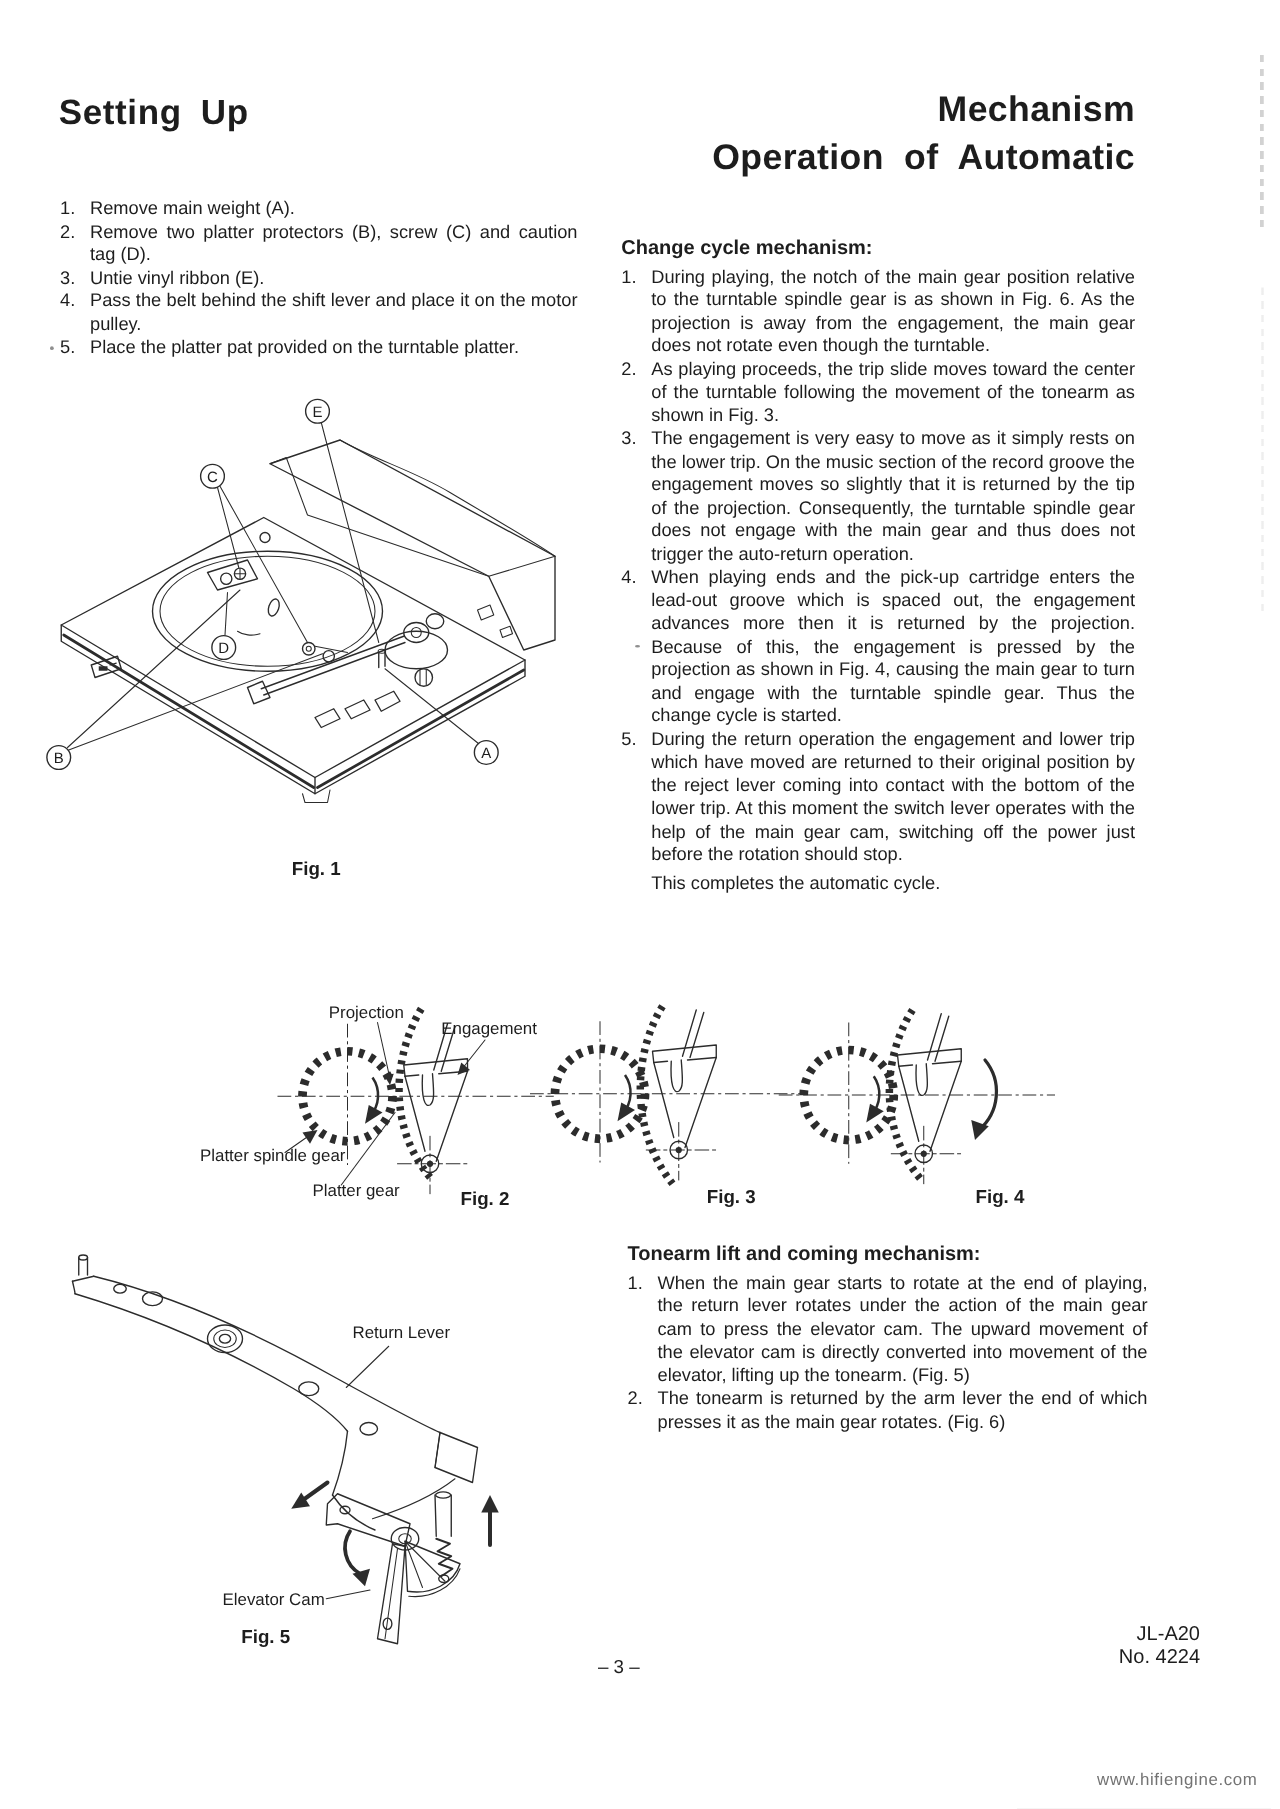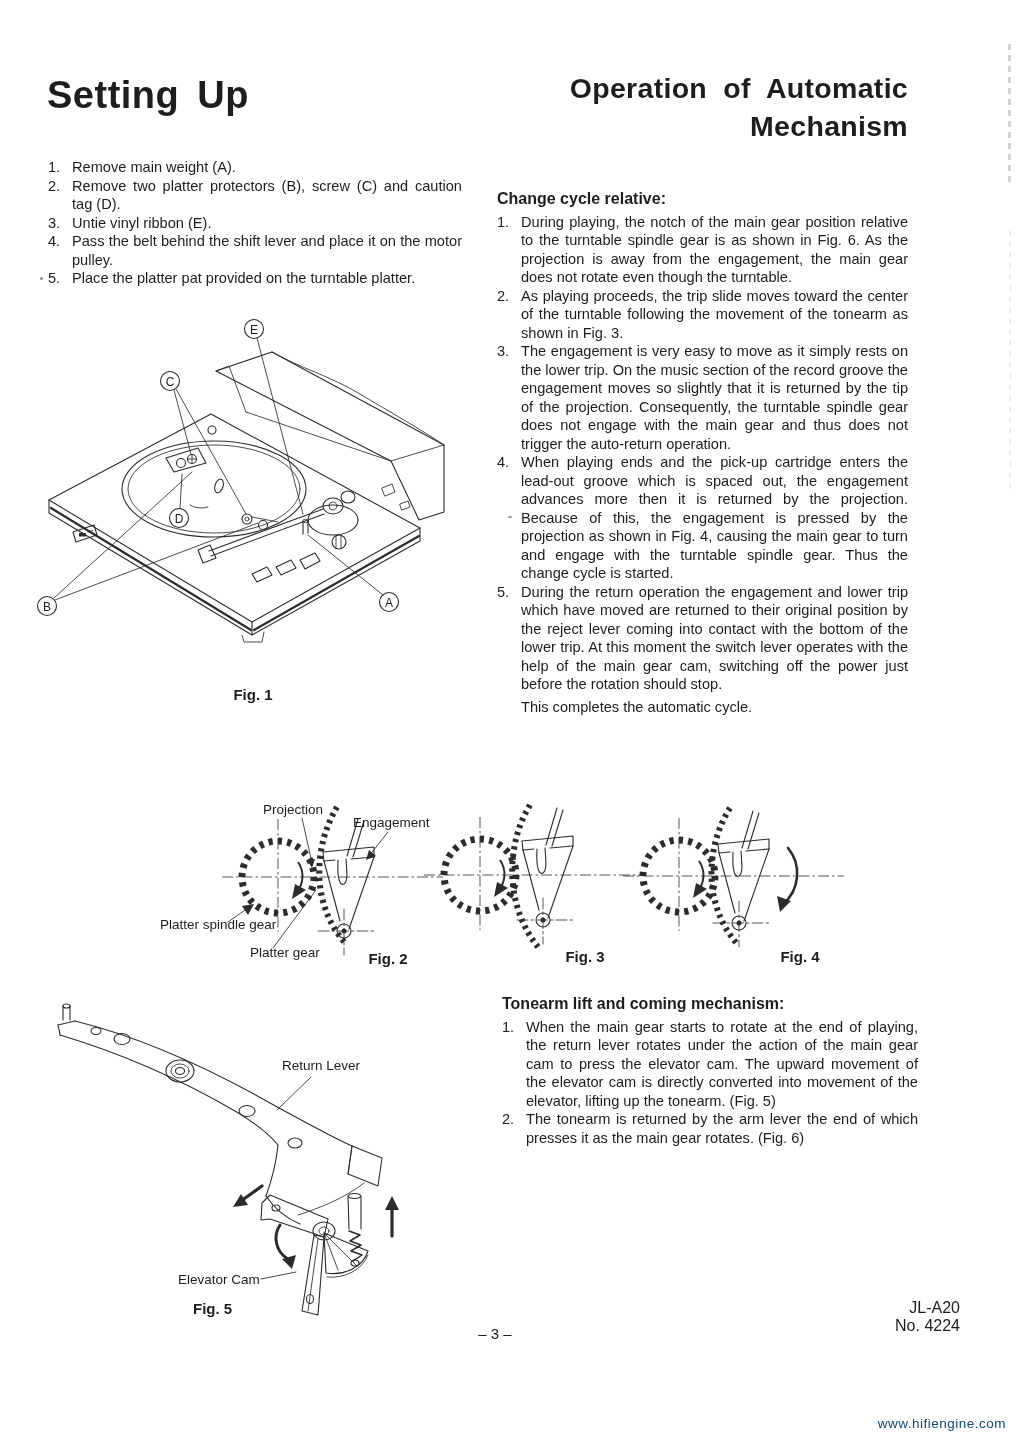--- a/index.html
+++ b/index.html
@@ -3,42 +3,42 @@
 <meta charset="utf-8">
 <style>
   html,body{margin:0;padding:0;background:#e8e8e8;}
   .page{
     position:relative;width:1024px;height:1447px;margin:0 auto;
     background:#ffffff;color:#1d1d1d;overflow:hidden;
     font-family:"Liberation Sans",sans-serif;
   }
   .abs{position:absolute;}
   h1,h2,.t{margin:0;padding:0;}
-  #setting-up-title{left:47px;top:74px;font-size:38px;font-weight:700;letter-spacing:.5px;word-spacing:7px;}
+  #setting-up-title{left:47px;top:74px;font-size:28px;font-weight:700;letter-spacing:.5px;word-spacing:7px;}
   #right-title{left:484px;top:70px;width:424px;text-align:right;font-size:28.5px;font-weight:700;line-height:37.5px;letter-spacing:.3px;word-spacing:8px;}
   .list{font-size:14.6px;line-height:18.5px;}
   #setup-list{left:48px;top:158px;width:414px;}
   #change-cycle{left:497px;top:190px;width:411px;}
   #tonearm-sect{left:502px;top:995px;width:416px;}
   .sect-h{font-size:16px;font-weight:700;margin:0 0 4px 0;}
   .step{position:relative;padding-left:24px;text-align:justify;}
   .step .num{position:absolute;left:0;top:0;}
   .cont{margin-top:4px;}
   
   svg .ln{fill:none;stroke:#2c2c2c;stroke-width:1.1;stroke-linecap:round;stroke-linejoin:round;}
   svg .thin{stroke-width:.85;}
   svg .arc{fill:none;stroke:#2c2c2c;stroke-width:6;stroke-dasharray:3.2 4.2;}
   svg .fillk{fill:#2c2c2c;stroke:none;}
   svg text{font-family:"Liberation Sans",sans-serif;fill:#1d1d1d;}
   svg .lab{font-size:13.5px;}
   svg .cap{font-size:15px;font-weight:700;}
   svg .callout{font-size:12px;}
   #footer-page{left:452px;top:1325px;width:86px;text-align:center;font-size:15px;}
   #footer-right{right:64px;top:1299px;text-align:right;font-size:16px;line-height:17.5px;}
-  #watermark{right:18px;top:1416px;font-size:13.5px;color:#0c4a6e;letter-spacing:.5px;}
+  #watermark{right:18px;top:1416px;font-size:13.5px;color:#737373;letter-spacing:.5px;}
   .artifact{background:repeating-linear-gradient(to bottom,#c3c3c3 0 6px,transparent 6px 11px);}
   #artifact1{left:1008px;top:44px;width:3px;height:142px;opacity:.75;}
   #artifact2{left:1009px;top:230px;width:2px;height:260px;opacity:.28;}
   .speck{background:#8f8f8f;border-radius:50%;}
   #speck1{left:40px;top:277px;width:3px;height:3px;}
   #speck2{left:508px;top:516px;width:4px;height:2px;}
 </style>
 </head>
 <body>
 
@@ -140,26 +140,26 @@
       <text class="callout" x="17" y="302.5" text-anchor="middle">B</text>
     </g>
     <g>
       <circle class="ln" cx="359" cy="294" r="9.5"></circle>
       <text class="callout" x="359" y="298.5" text-anchor="middle">A</text>
     </g>
     <text class="cap" x="223" y="392" text-anchor="middle">Fig. 1</text>
   </svg>
 
   <div class="abs t" id="right-title">
+    <div>Mechanism</div>
     <div>Operation of Automatic</div>
-    <div>Mechanism</div>
   </div>
 
   <div class="abs list" id="change-cycle">
-    <div class="sect-h">Change cycle relative:</div>
+    <div class="sect-h">Change cycle mechanism:</div>
     <div class="step">
       <span class="num">1.</span>
       <span class="txt">During playing, the notch of the main gear position relative to the turntable spindle gear is as shown in Fig. 6.  As the projection is away from the engagement, the main gear does not rotate even though the turntable.</span>
     </div>
     <div class="step">
       <span class="num">2.</span>
       <span class="txt">As playing proceeds, the trip slide moves toward the center of the turntable following the movement of the tonearm as shown in Fig. 3.</span>
     </div>
     <div class="step">
       <span class="num">3.</span>

